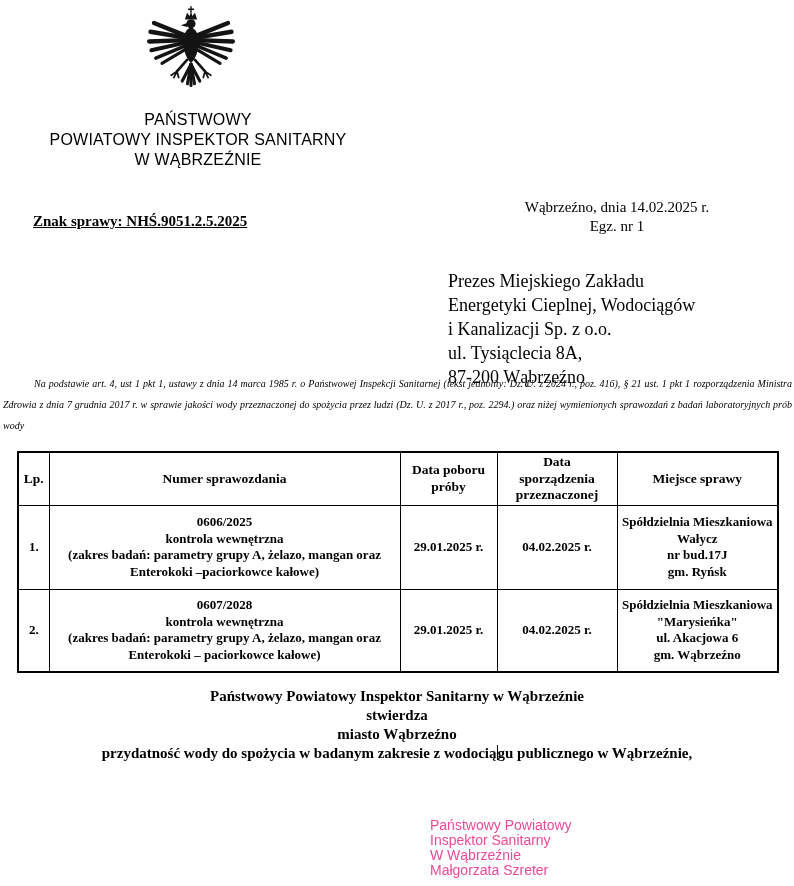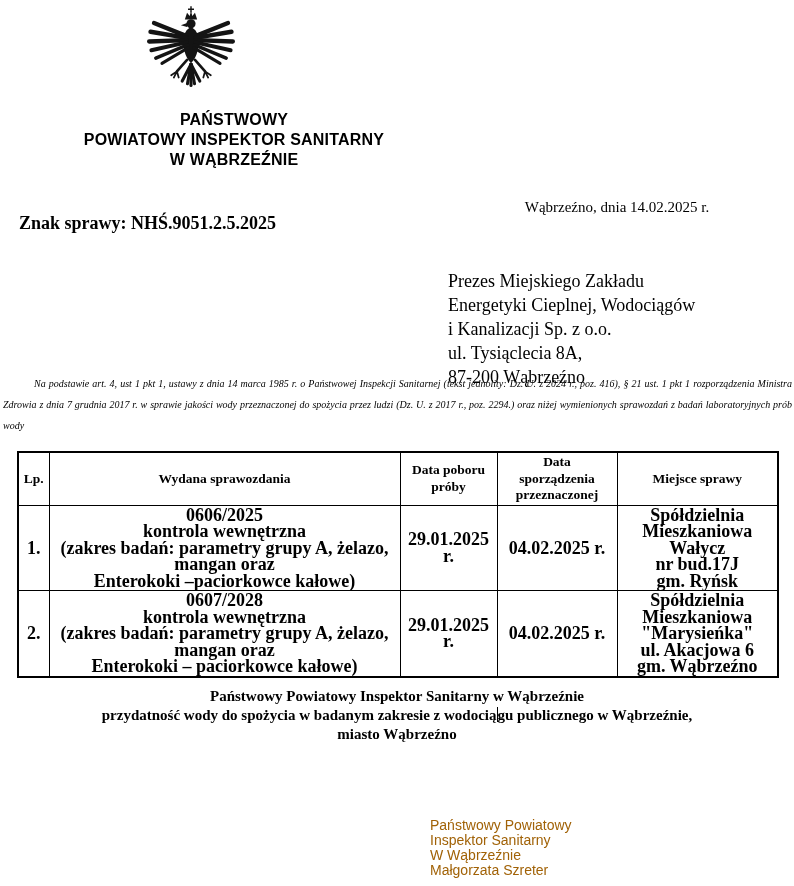--- a/index.html
+++ b/index.html
@@ -6,52 +6,52 @@
   html,body{margin:0;padding:0;background:#fff;}
   .page{
     position:relative;width:794px;height:886px;background:#ffffff;
     color:#000;font-family:"Liberation Serif",serif;overflow:hidden;
   }
   .abs{position:absolute;}
   
   .emblem{left:147px;top:6px;width:88px;height:92px;}
   .letterhead{
     left:0;top:110px;width:396px;text-align:center;
-    font-family:"Liberation Sans",sans-serif;font-weight:bold;
-    font-size:16px;line-height:20px;letter-spacing:0.2px;white-space:pre-line;margin-left:36px;
+    font-family:"Liberation Sans",sans-serif;font-weight:normal;
+    font-size:16px;line-height:20px;letter-spacing:0.2px;white-space:pre-line;
   }
   
-  .ref-label{left:19px;top:213px;font-weight:bold;font-size:18px;}
+  .ref-label{left:33px;top:213px;font-weight:bold;font-size:15px;text-decoration:underline;}
   .date-block{left:477px;top:198px;width:280px;text-align:center;font-size:15px;line-height:19px;}
   
   .addressee{left:448px;top:269px;font-weight:normal;font-size:18px;line-height:24px;white-space:pre-line;}
   
   .legal{
     left:3px;top:373px;width:789px;font-size:10px;line-height:21px;
     text-align:justify;text-indent:31px;font-style:italic;
   }
   
   table.report{
     position:absolute;left:17px;top:451px;width:760px;
     border-collapse:collapse;table-layout:fixed;
     border:2px solid #000;
   }
   table.report th,table.report td{
     border:1px solid #000;font-weight:bold;text-align:center;vertical-align:middle;
-    padding:1px 2px;font-size:18px;line-height:16.5px;white-space:pre-line;overflow:hidden;
+    padding:1px 2px;font-size:13px;line-height:16.5px;white-space:pre-line;overflow:hidden;
   }
   table.report th{font-size:13.5px;}
   tr.hdr{height:50px;} tr.r1{height:84px;} tr.r2{height:83px;}
   
   .statement{left:0;top:687px;width:794px;text-align:center;font-weight:bold;font-size:15px;line-height:19px;}
   .caret{display:inline-block;width:1px;height:15px;background:#000;vertical-align:-2px;}
   
   .signature{
     left:430px;top:818px;font-family:"Liberation Sans",sans-serif;
-    font-size:14px;line-height:15px;color:#a16207;white-space:pre-line;
+    font-size:14px;line-height:15px;color:#ec4899;white-space:pre-line;
   }
 </style>
 </head>
 <body>
 
 <div class="page">
 
   <div class="abs emblem">
     <svg viewBox="0 0 100 104" width="88" height="92" aria-hidden="true">
       <g fill="#141414" stroke="#141414">
@@ -88,20 +88,21 @@
   </div>
 
   <div class="abs letterhead">PAŃSTWOWY
 POWIATOWY INSPEKTOR SANITARNY
 W WĄBRZEŹNIE</div>
 
   <div class="abs ref-label">Znak sprawy: NHŚ.9051.2.5.2025</div>
 
   <div class="abs date-block">
     <div>Wąbrzeźno, dnia 14.02.2025 r.</div>
+    <div>Egz. nr 1</div>
   </div>
 
   <div class="abs addressee">Prezes Miejskiego Zakładu
 Energetyki Cieplnej, Wodociągów
 i Kanalizacji Sp. z o.o.
 ul. Tysiąclecia 8A,
 87-200 Wąbrzeźno</div>
 
   <div class="abs legal">Na podstawie art. 4, ust 1 pkt 1, ustawy z dnia 14 marca 1985 r. o Państwowej Inspekcji Sanitarnej (tekst jednolity: Dz. U. z 2024 r., poz. 416), § 21 ust. 1 pkt 1 rozporządzenia Ministra Zdrowia z dnia 7 grudnia 2017 r. w sprawie jakości wody przeznaczonej do spożycia przez ludzi (Dz. U. z 2017 r., poz. 2294.) oraz niżej wymienionych sprawozdań z badań laboratoryjnych prób wody</div>
 
@@ -109,21 +110,21 @@
     <colgroup>
       <col style="width:31px">
         <col style="width:351px">
         <col style="width:97px">
       <col style="width:120px">
         <col style="width:161px">
     </colgroup>
     <thead>
       <tr class="hdr">
         <th>Lp.</th>
-        <th>Wydana sprawozdania</th>
+        <th>Numer sprawozdania</th>
         <th>Data poboru
 próby</th>
         <th>Data
 sporządzenia
 przeznaczonej</th>
         <th>Miejsce sprawy</th>
       </tr>
     </thead>
     <tbody>
       <tr class="r1">
@@ -150,22 +151,23 @@
         <td>Spółdzielnia Mieszkaniowa
 "Marysieńka"
 ul. Akacjowa 6
 gm. Wąbrzeźno</td>
       </tr>
     </tbody>
   </table>
 
   <div class="abs statement">
     <div>Państwowy Powiatowy Inspektor Sanitarny w Wąbrzeźnie</div>
+    <div>stwierdza</div>
+    <div>miasto Wąbrzeźno</div>
     <div><span>przydatność wody do spożycia w badanym zakresie z wodocią</span><span class="caret"></span><span>gu publicznego w Wąbrzeźnie,</span></div>
-    <div>miasto Wąbrzeźno</div>
   </div>
 
   <div class="abs signature">Państwowy Powiatowy
 Inspektor Sanitarny
 W Wąbrzeźnie
 Małgorzata Szreter</div>
 
 </div>
 
 </body></html>

